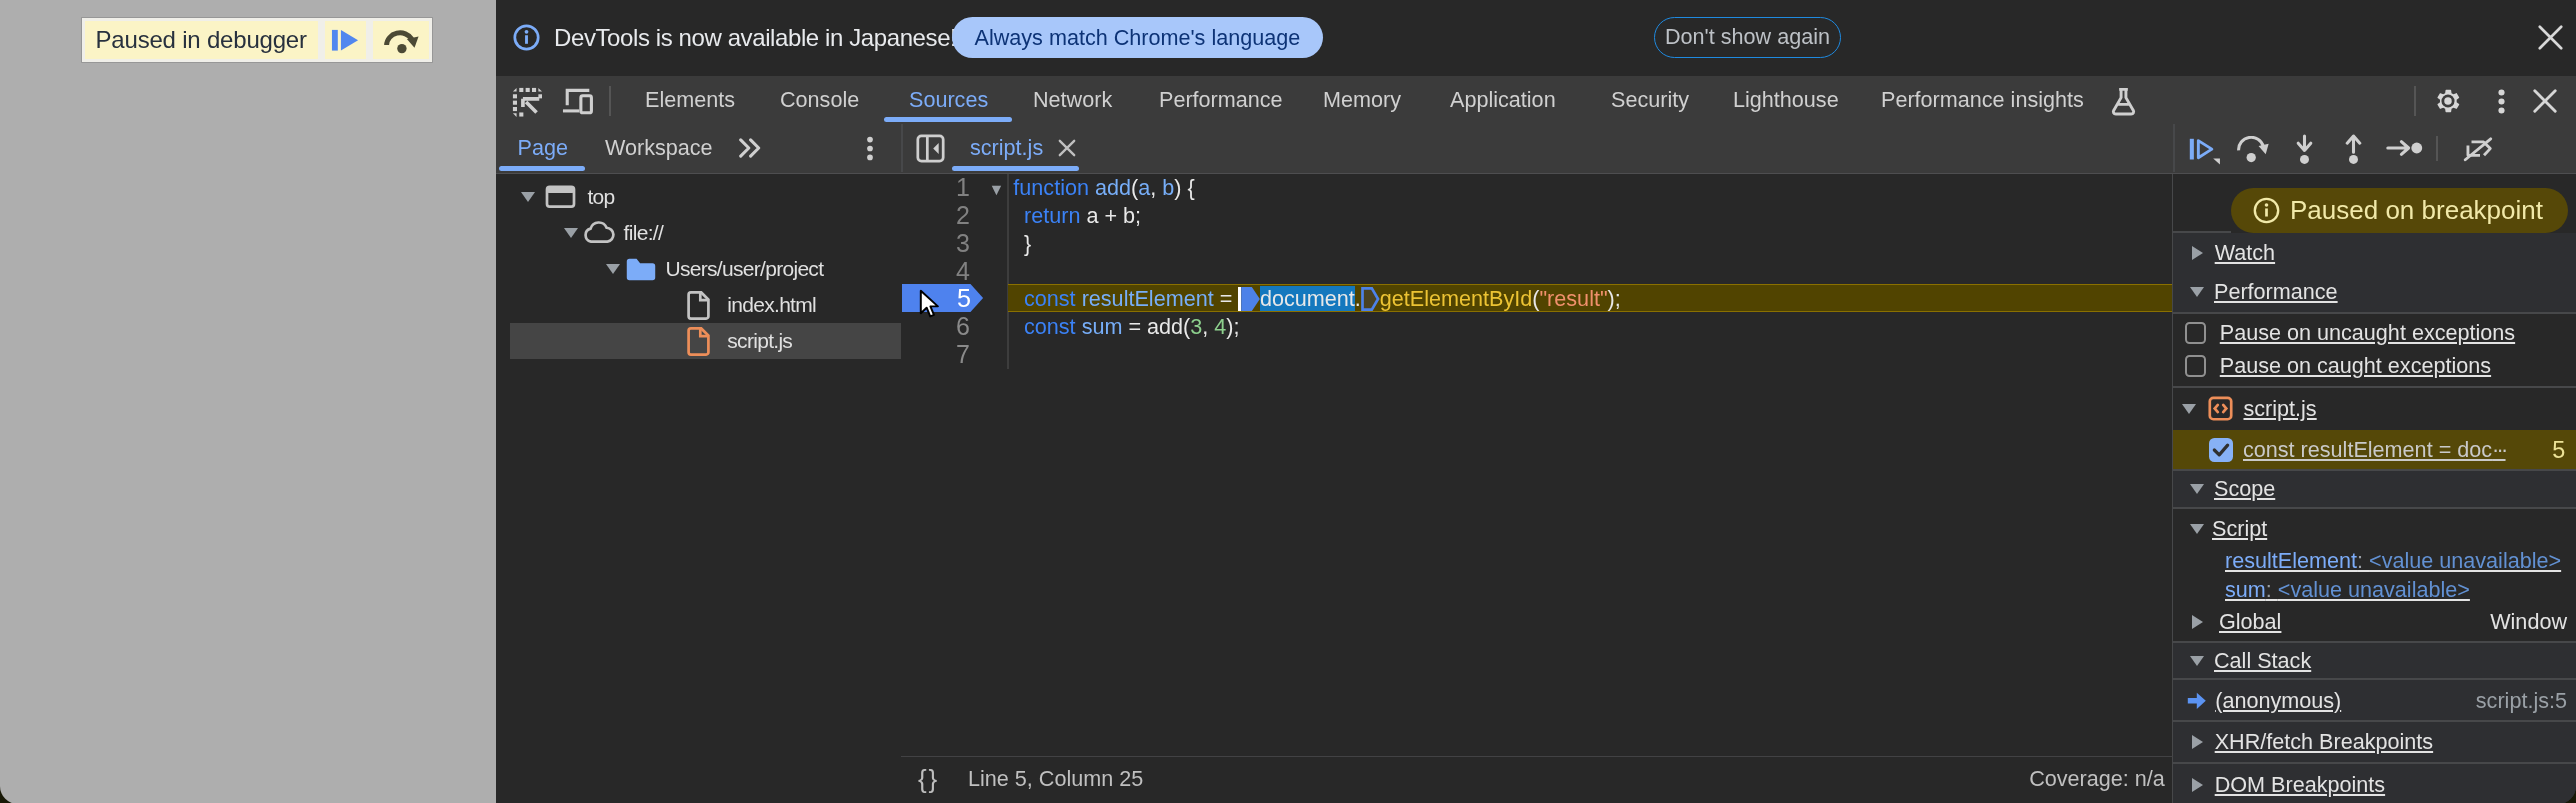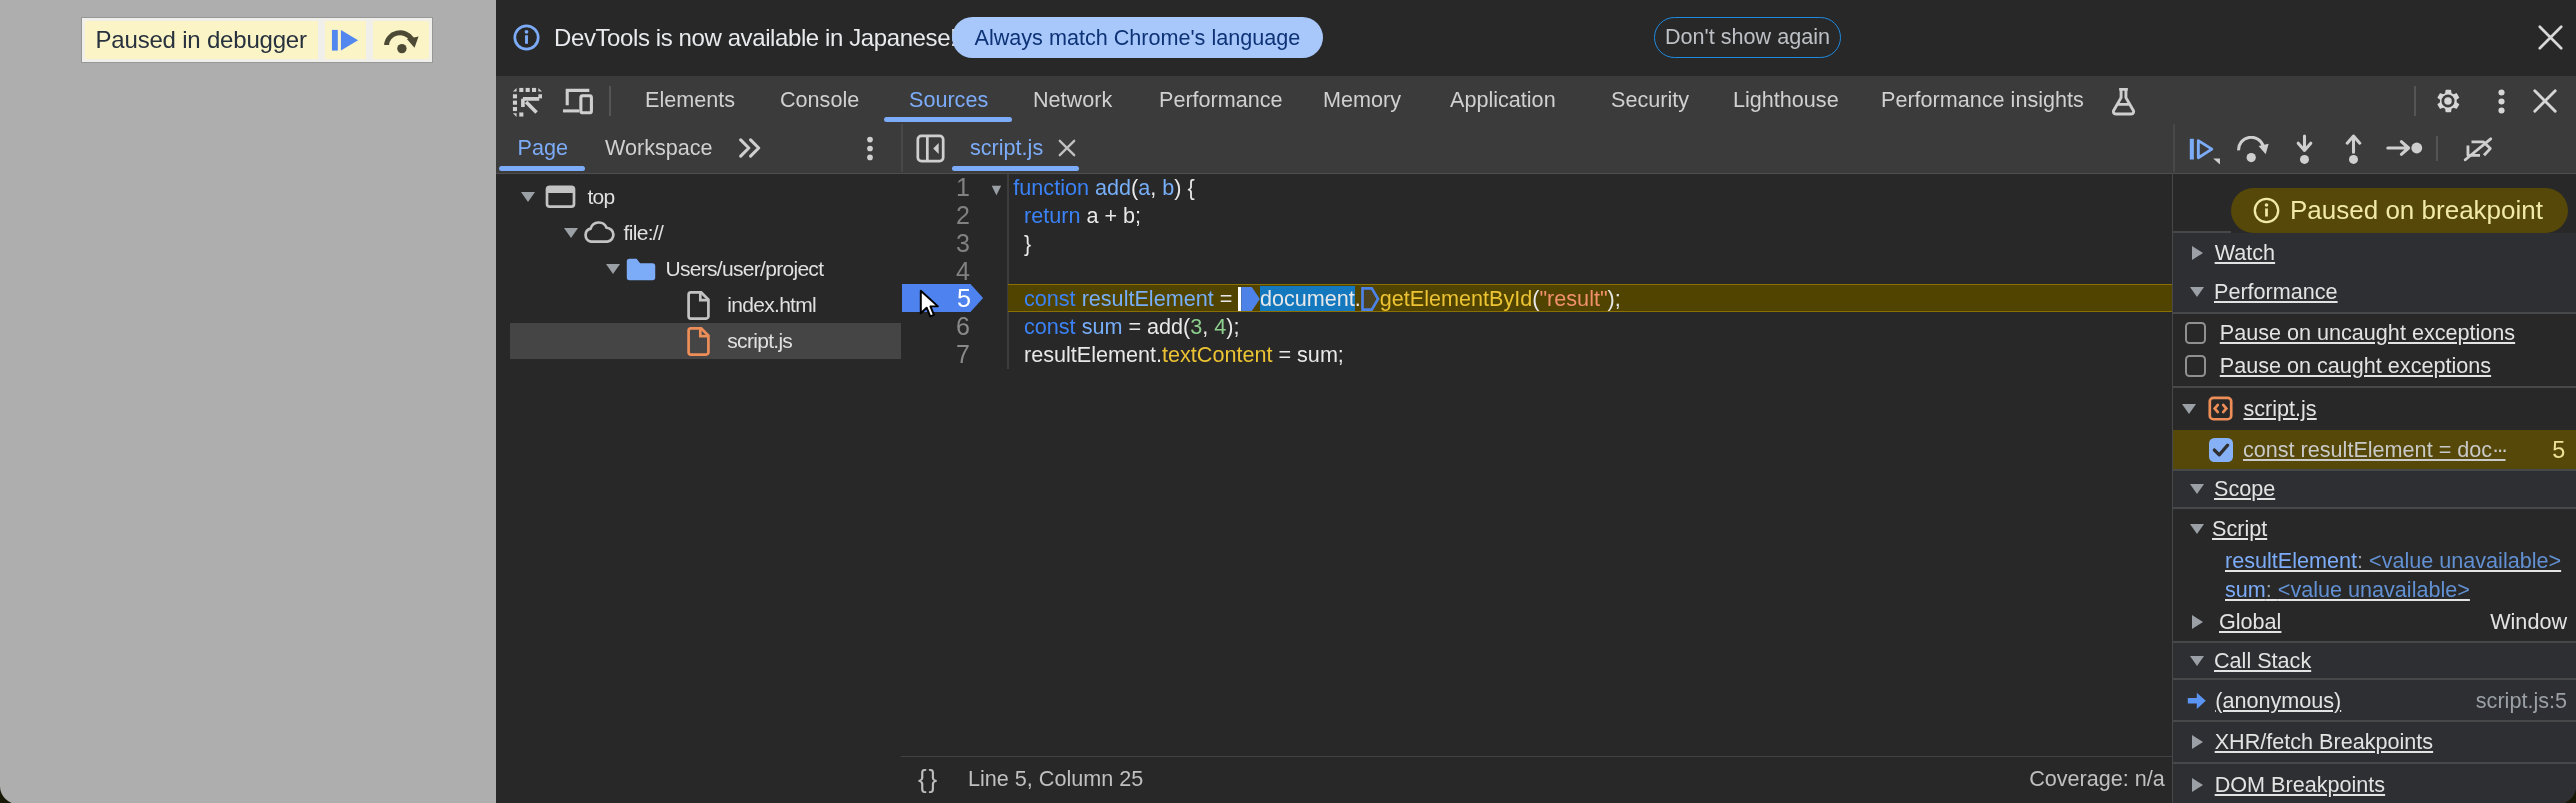--- a/index.html
+++ b/index.html
@@ -240,21 +240,20 @@
       </svg>
     <div class="code" style="top:0"><span style="margin-left:-23.4px;color:#9aa0a6;font-size:16px">▼&nbsp;&nbsp;</span><span class="kw">function</span> <span class="vr">add</span>(<span class="vr">a</span>, <span class="vr">b</span>) {</div>
     <div class="code" style="top:28px">  <span class="kw">return</span> a + b;</div>
     <div class="code" style="top:56px">  }</div>
     <div class="code" style="top:111px">  <span class="kw">const</span> <span class="vr">resultElement</span> = <span style="display:inline-block;width:2.7px;height:23.4px;background:#fff;vertical-align:-4.5px"></span><svg width="19" height="24" viewBox="0 0 21 27" style="vertical-align:-4.5px">
           <path d="M0 0 L12 0 L21 13.5 L12 27 L0 27 Z" fill="#4d82e8"></path>
         </svg><span style="background:#1478be">document</span>.<svg width="19" height="24" viewBox="0 0 21 27" style="vertical-align:-4.5px">
           <path d="M1.5 1.5 L12 1.5 L19 13.5 L12 25.5 L1.5 25.5 Z" fill="#4a4222" stroke="#4d82e8" stroke-width="3"></path>
         </svg><span class="gold">getElementById</span>(<span class="str">"result"</span>);</div>
     <div class="code" style="top:139px">  <span class="kw">const</span> <span class="vr">sum</span> = add(<span class="num">3</span>, <span class="num">4</span>);</div>
-    <div class="code" style="top:167px">  resultElement.<span class="gold">textContent</span> = sum;</div>
     <svg class="abs" style="left:18px;top:115px" width="21.6" height="31.5" viewBox="0 0 24 35">
         <path d="M2 2 L2 27 L8.5 20.8 L12.5 30.5 L16.6 28.8 L12.7 19.3 L21 19.3 Z" fill="#ffffff" stroke="#000000" stroke-width="2.2" stroke-linejoin="round"></path>
       </svg>
   </div>
   <div id="statusbar" class="abs">
     <div class="abs" style="left:17px;top:7.2px;font-size:26px;color:#bdbdbd;letter-spacing:1.8px">{}</div>
     <div class="abs" style="left:67px;top:0;height:46px;line-height:44px;font-size:21.6px;color:#c0c0c0">Line 5, Column 25</div>
     <div class="abs" style="right:7.2px;top:0;height:46px;line-height:44px;font-size:21.6px;color:#c0c0c0">Coverage: n/a</div>
   </div>
   <div id="rightbar" class="abs">

